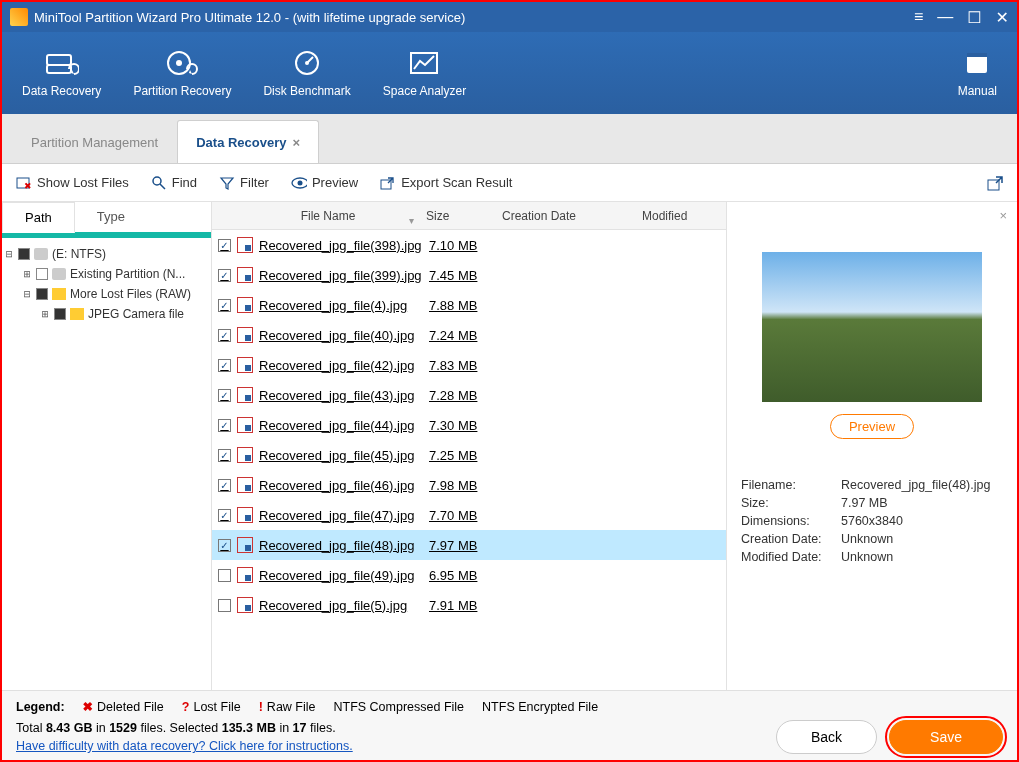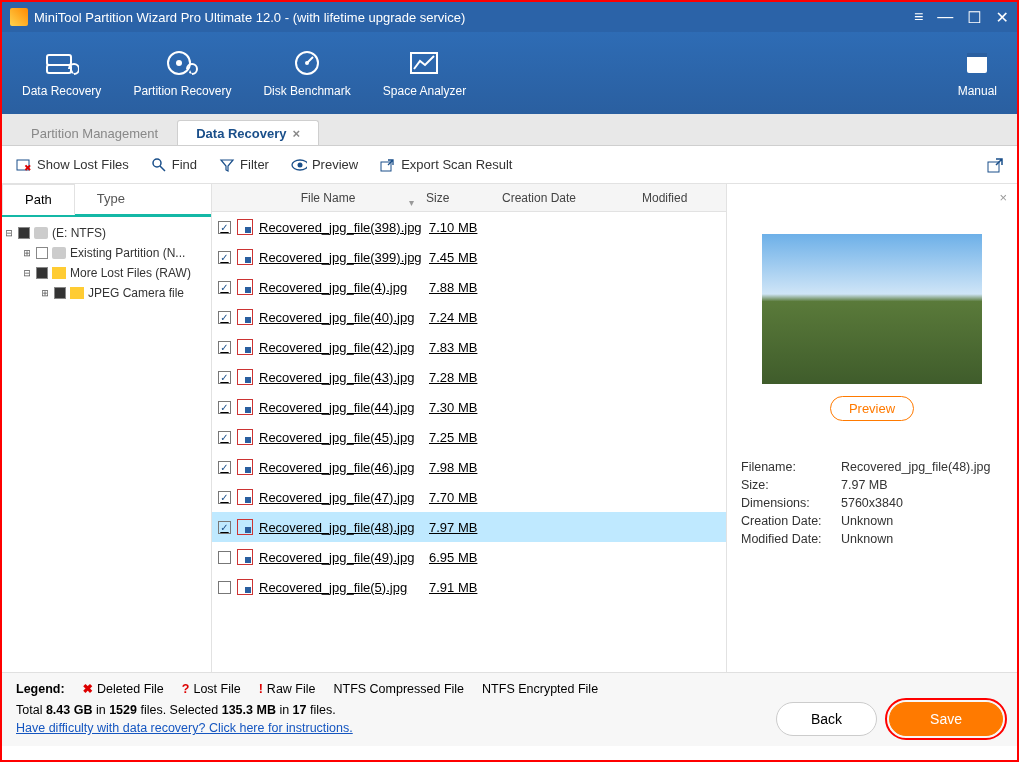--- a/index.html
+++ b/index.html
@@ -6,30 +6,30 @@
 body { width: 1019px; height: 762px; background: #fff; overflow: hidden; border: 2px solid red; }
 .titlebar { background: linear-gradient(#2b63a8, #2b63a8); height: 30px; display: flex; align-items: center; padding: 0 8px; color: #fff; font-size: 13px; }
 .titlebar .app-icon { width: 18px; height: 18px; margin-right: 6px; background: linear-gradient(45deg,#ffd34e,#ff8a00); border-radius: 2px; }
 .titlebar .title { flex: 1; }
 .titlebar .win-btns { display: flex; gap: 14px; font-size: 16px; }
 .titlebar .win-btns span { cursor: pointer; }
 .ribbon { background: linear-gradient(#2e6cb5, #2a5fa0); height: 82px; display: flex; align-items: center; color: #fff; font-size: 12px; padding: 0 4px; }
 .ribbon .r-item { text-align: center; padding: 8px 16px; cursor: pointer; }
 .ribbon .r-item .r-icon { width: 34px; height: 30px; margin: 0 auto 6px; display: flex; align-items: center; justify-content: center; }
 .ribbon .spacer { flex: 1; }
-.tabbar { background: #e8e8e8; border-bottom: 1px solid #cfcfcf; display: flex; height: 32px; padding-top: 6px; padding-left: 10px; }
+.tabbar { background: #e8e8e8; border-bottom: 1px solid #cfcfcf; display: flex; height: 50px; padding-top: 6px; padding-left: 10px; }
 .tabbar .tab { padding: 6px 18px; font-size: 13px; color: #888; border: 1px solid transparent; border-bottom: none; cursor: pointer; display: flex; align-items: center; gap: 6px;}
 .tabbar .tab.active { background: #fff; color: #1a4f8a; font-weight: 600; border-color: #cfcfcf; border-radius: 3px 3px 0 0; }
 .toolbar { height: 38px; display: flex; align-items: center; gap: 22px; padding: 0 14px; border-bottom: 1px solid #e2e2e2; font-size: 13px; color: #333; }
 .toolbar .t-item { display: flex; align-items: center; gap: 5px; cursor: pointer; color: #1a4f8a; }
 .toolbar .t-icon { width: 16px; height: 16px; display:inline-flex; align-items:center; justify-content:center; }
 .toolbar .export-right { margin-left: auto; }
 .body { display: flex; height: 488px; }
 .left { width: 210px; border-right: 1px solid #e2e2e2; font-size: 13px; }
-.left .subtabs { display: flex; border-bottom: 3px solid #14b8a6; }
+.left .subtabs { display: flex; border-bottom: 6px solid #14b8a6; }
 .left .subtabs .st { padding: 7px 22px; cursor: pointer; color: #555; }
 .left .subtabs .st.active { border: 1px solid #e2e2e2; border-bottom: 1px solid #fff; margin-bottom: -1px; color: #000; background:#fff; }
 .tree { padding: 6px 2px; font-size: 12px; color: #333; }
 .tree .node { display: flex; align-items: center; gap: 4px; padding: 3px 0; cursor: pointer; }
 .tree .indent1 { padding-left: 18px; }
 .tree .indent2 { padding-left: 36px; }
 .tree .exp { width: 10px; height: 10px; display:inline-flex; align-items:center; justify-content:center; font-size:9px; color:#555; }
 .tree .cb { width:12px; height:12px; border:1px solid #888; display:inline-block; }
 .tree .cb.filled { background:#333; }
 .tree .ficon { width:14px; height:12px; display:inline-block; }

